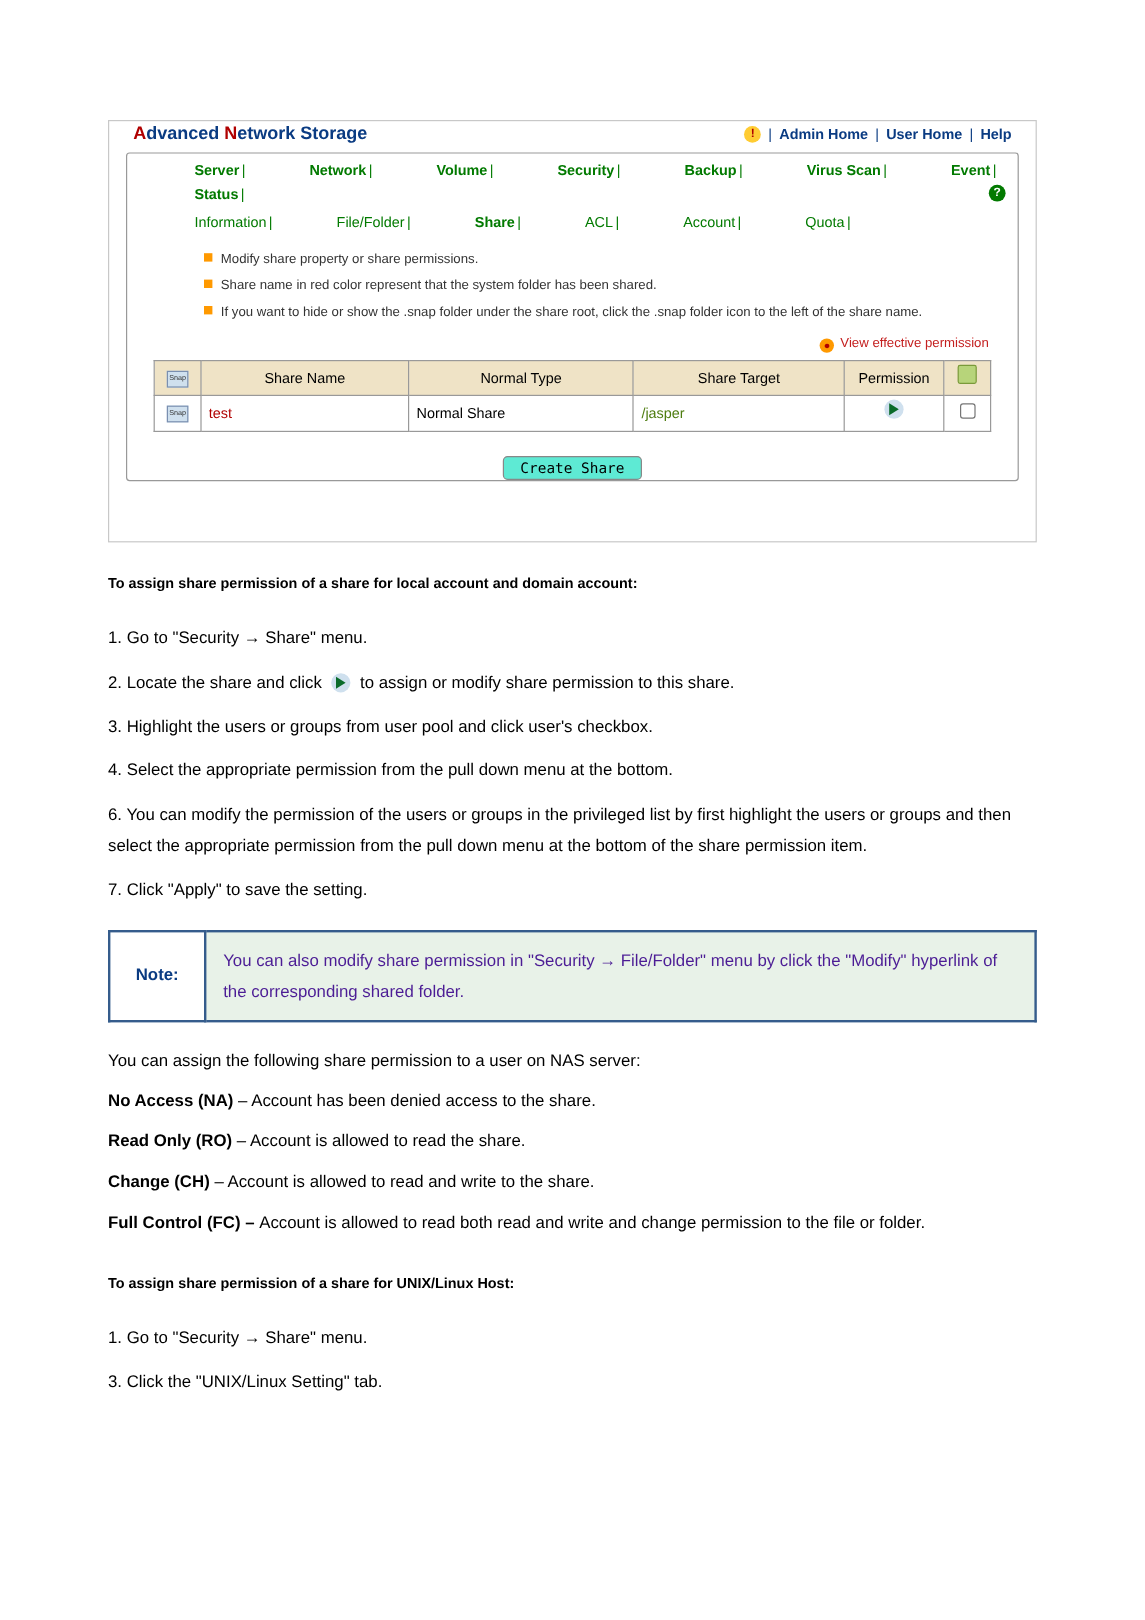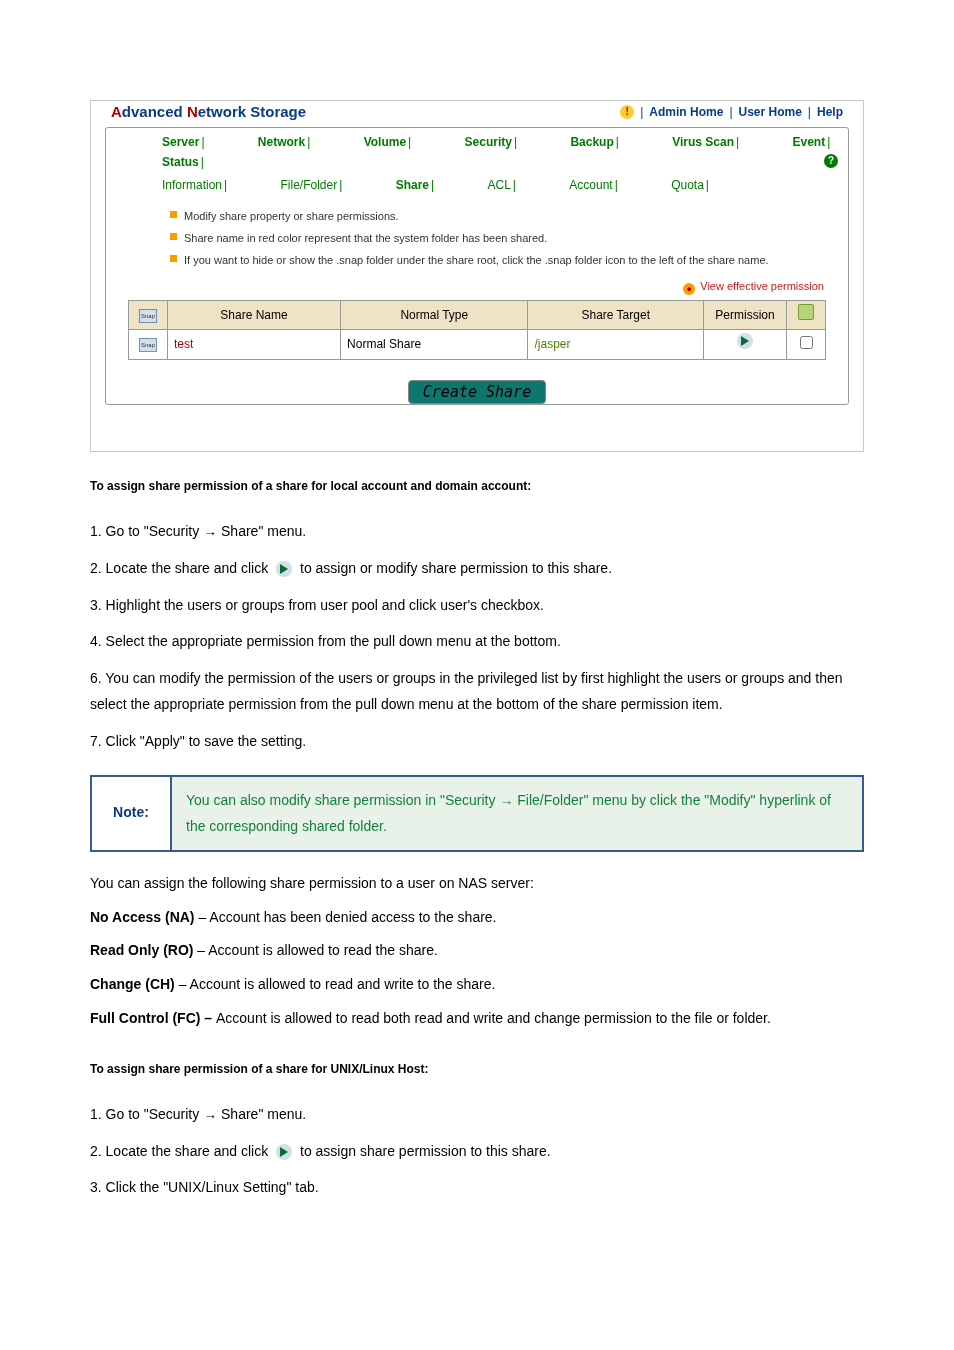--- a/index.html
+++ b/index.html
@@ -191,26 +191,25 @@
     width: 14px; height: 14px;
     background: #b7d47a;
     border-radius: 2px;
     border: 1px solid #7a9a3a;
   }
 
   .create-btn {
     display: block;
     margin: 20px auto 0 auto;
     font-family: monospace;
-    font-size: 15px;
+    font-size: 12px;
     padding: 2px 14px;
-    background: #0f766e;
+    background: #5eead4;
     border: 1px solid #888;
     border-radius: 4px;
-    font-style: italic;
   }
 
   
   .prose {
     margin: 24px 90px 0 90px;
   }
   .prose h4 {
     font-size: 12px;
     margin: 22px 0;
   }
@@ -235,21 +234,21 @@
     vertical-align: middle;
   }
   .note-table td.notelabel {
     width: 50px;
     text-align: center;
     color: #0a3b82;
     font-weight: bold;
   }
   .note-table td.notebody {
     background: #e8f2e8;
-    color: #15803d;
+    color: #4c1d95;
     line-height: 1.9;
   }
 
   .perm-def { margin: 4px 0; }
 </style>
 </head>
 <body>
 
 <div class="page">
 
@@ -354,21 +353,16 @@
 
     <div>You can assign the following share permission to a user on NAS server:</div>
     <div class="perm-def"><b>No Access (NA)</b><span> – Account has been denied access to the share.</span></div>
     <div class="perm-def"><b>Read Only (RO)</b><span> – Account is allowed to read the share.</span></div>
     <div class="perm-def"><b>Change (CH)</b><span> – Account is allowed to read and write to the share.</span></div>
     <div class="perm-def"><b>Full Control (FC) – </b><span>Account is allowed to read both read and write and change permission to the file or folder.</span></div>
 
     <h4 style="margin-top:28px">To assign share permission of a share for UNIX/Linux Host:</h4>
 
     <div class="step">1. Go to "Security → Share" menu.</div>
-    <div class="step">
-      <span>2. Locate the share and click</span>
-      <span class="perm-cell icon-inline"></span>
-      <span>to assign share permission to this share.</span>
-    </div>
     <div class="step">3. Click the "UNIX/Linux Setting" tab.</div>
   </div>
 
 </div>
 
 </body></html>

